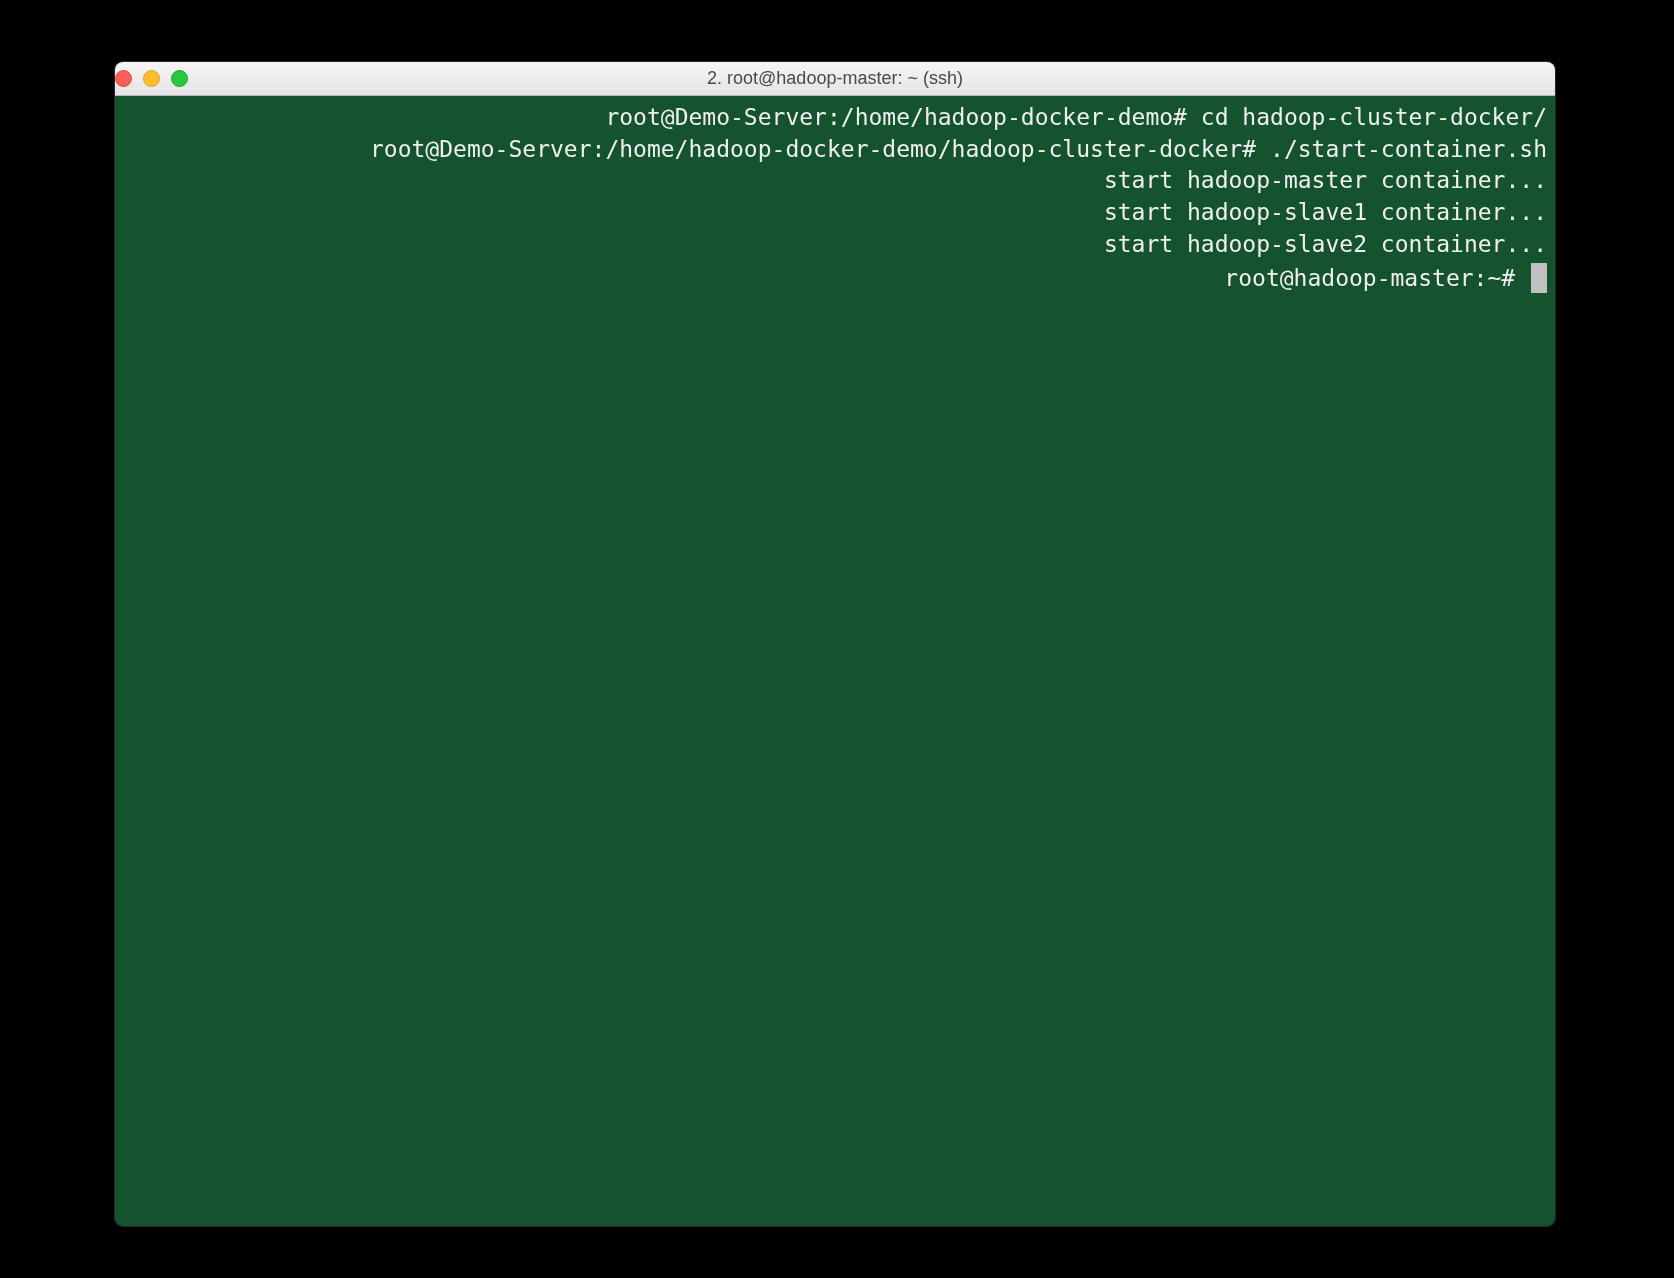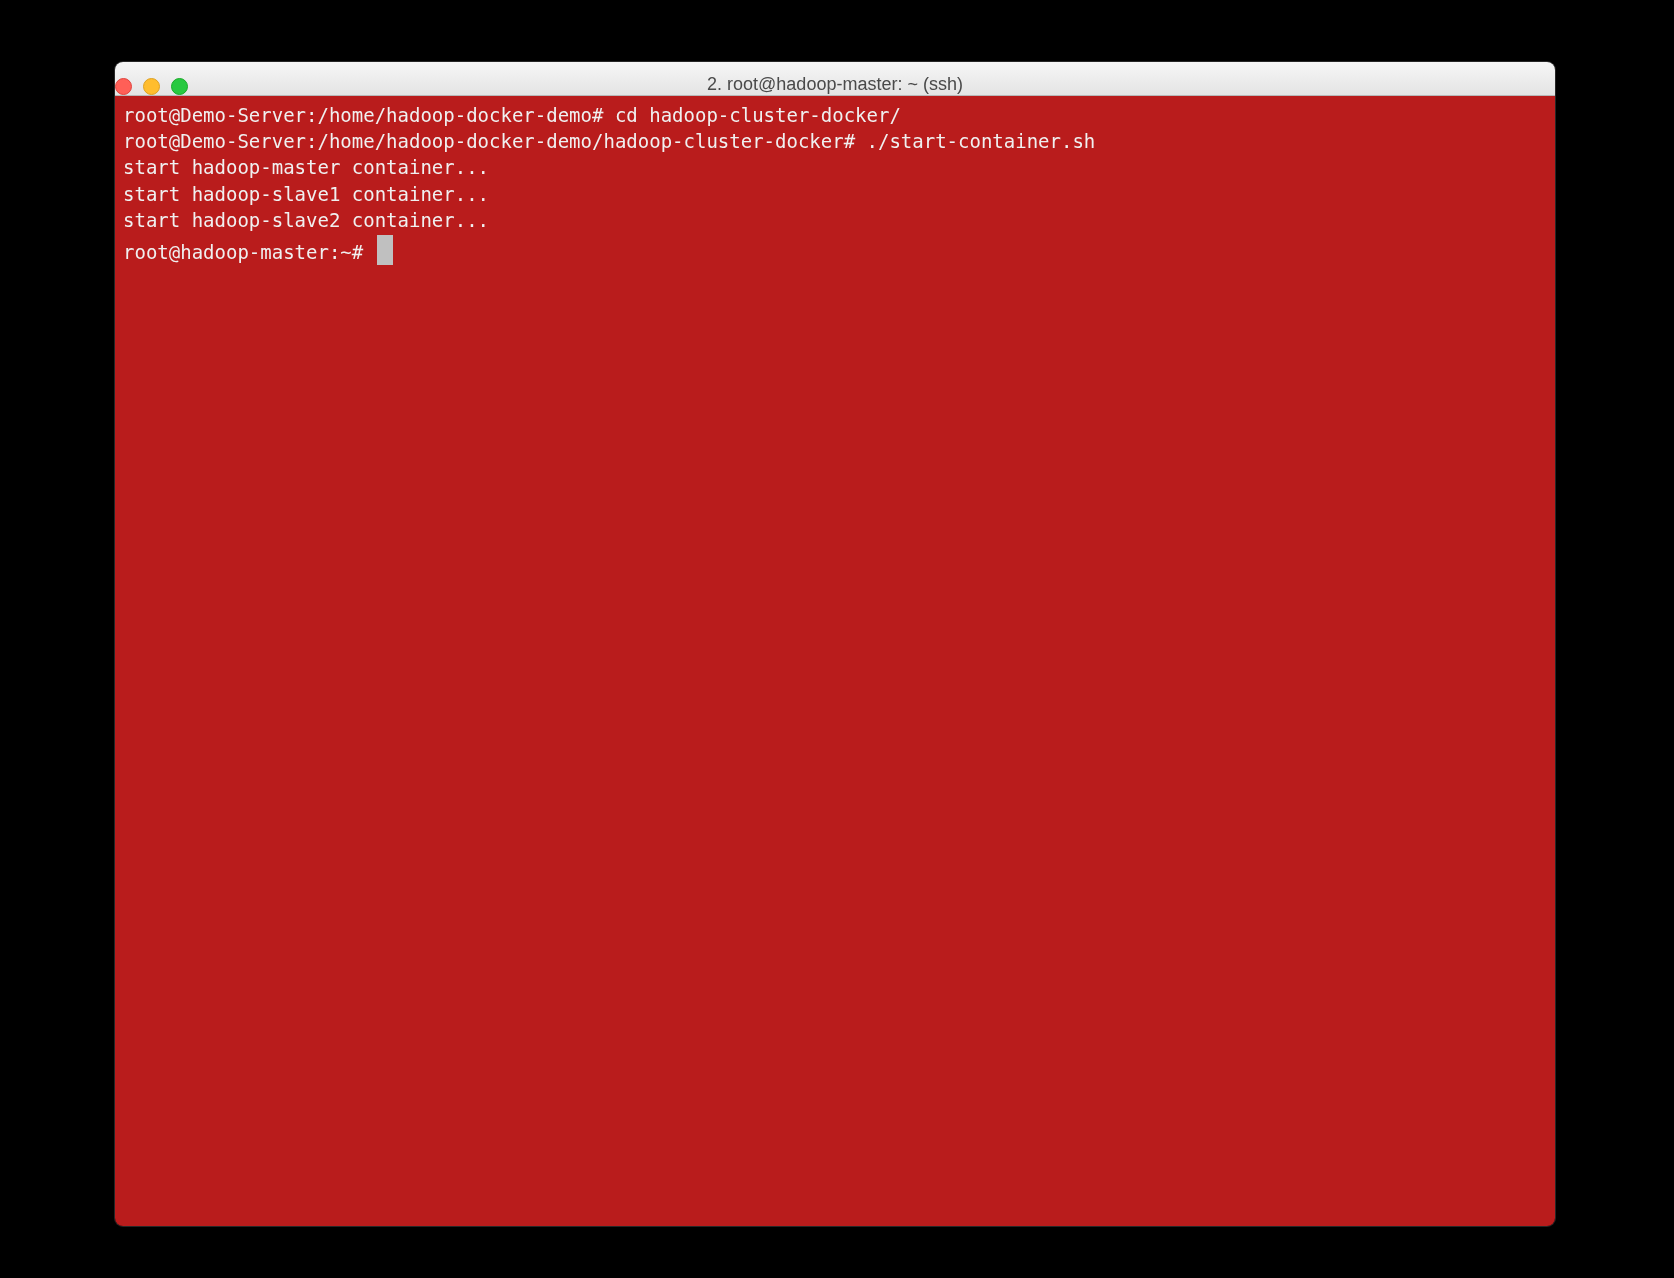--- a/index.html
+++ b/index.html
@@ -19,21 +19,21 @@
       background: #000000;
       border-radius: 8px;
       overflow: hidden;
       box-shadow: 0 0 0 1px rgba(128,128,128,0.3);
     }
     .title-bar {
       height: 34px;
       background: linear-gradient(to bottom, #f6f6f6, #e4e4e4);
       border-bottom: 1px solid #b8b8b8;
       display: flex;
-      align-items: flex-end;
+      align-items: center;
       position: relative;
     }
     .traffic-lights {
       display: flex;
       gap: 11px;
       align-items: center;
     }
     .traffic-light {
       width: 17px;
       height: 17px;
@@ -55,29 +55,30 @@
       position: absolute;
       left: 0;
       right: 0;
       text-align: center;
       font-family: -apple-system, "Helvetica Neue", Arial, sans-serif;
       font-size: 18px;
       color: #4a4a4a;
       pointer-events: none;
     }
     .terminal-body {
-      background: #b91c1c;
+      background: #14532d;
       color: #f0f0f0;
       padding: 6px 8px;
-      font-size: 19px;
+      font-size: 23px;
       line-height: 1.38;
       min-height: 1130px;
       font-family: "Menlo", "Monaco", "Consolas", monospace;
       white-space: pre-wrap;
       word-break: break-all;
+      text-align: right;
     }
     .terminal-line {
       display: block;
     }
     .cursor-block {
       display: inline-block;
       width: 16px;
       height: 30px;
       background: #c0c0c0;
       vertical-align: text-bottom;

